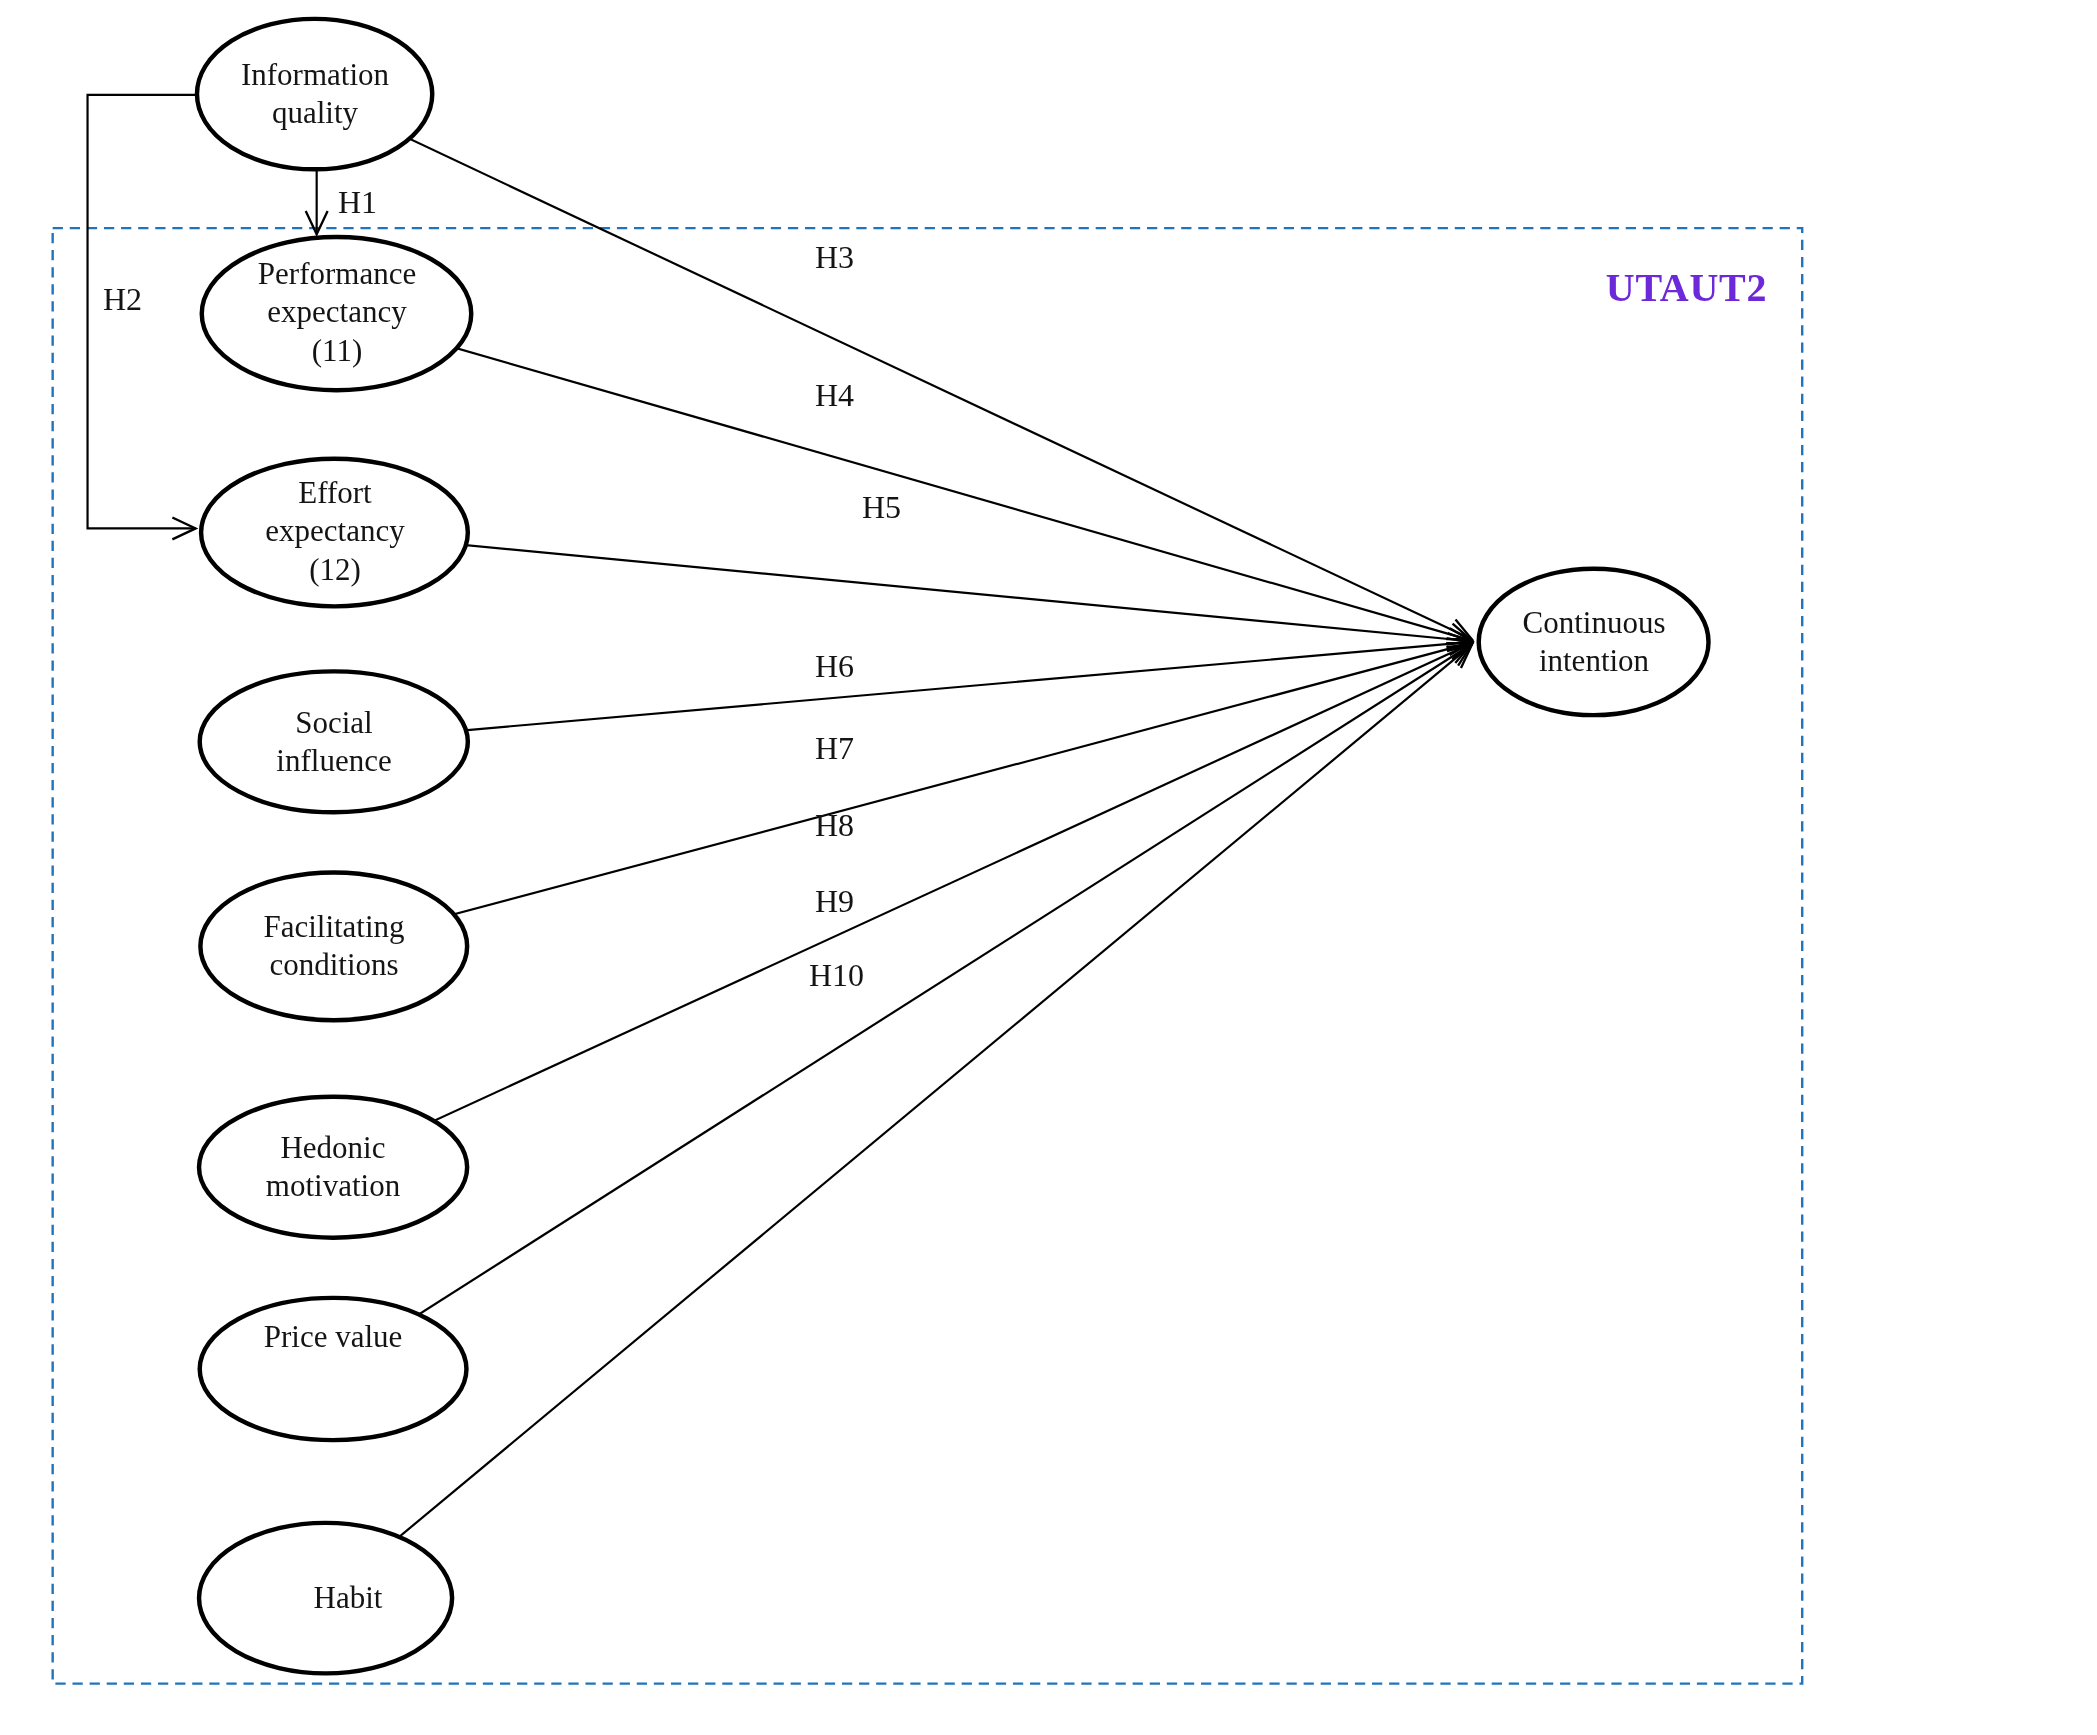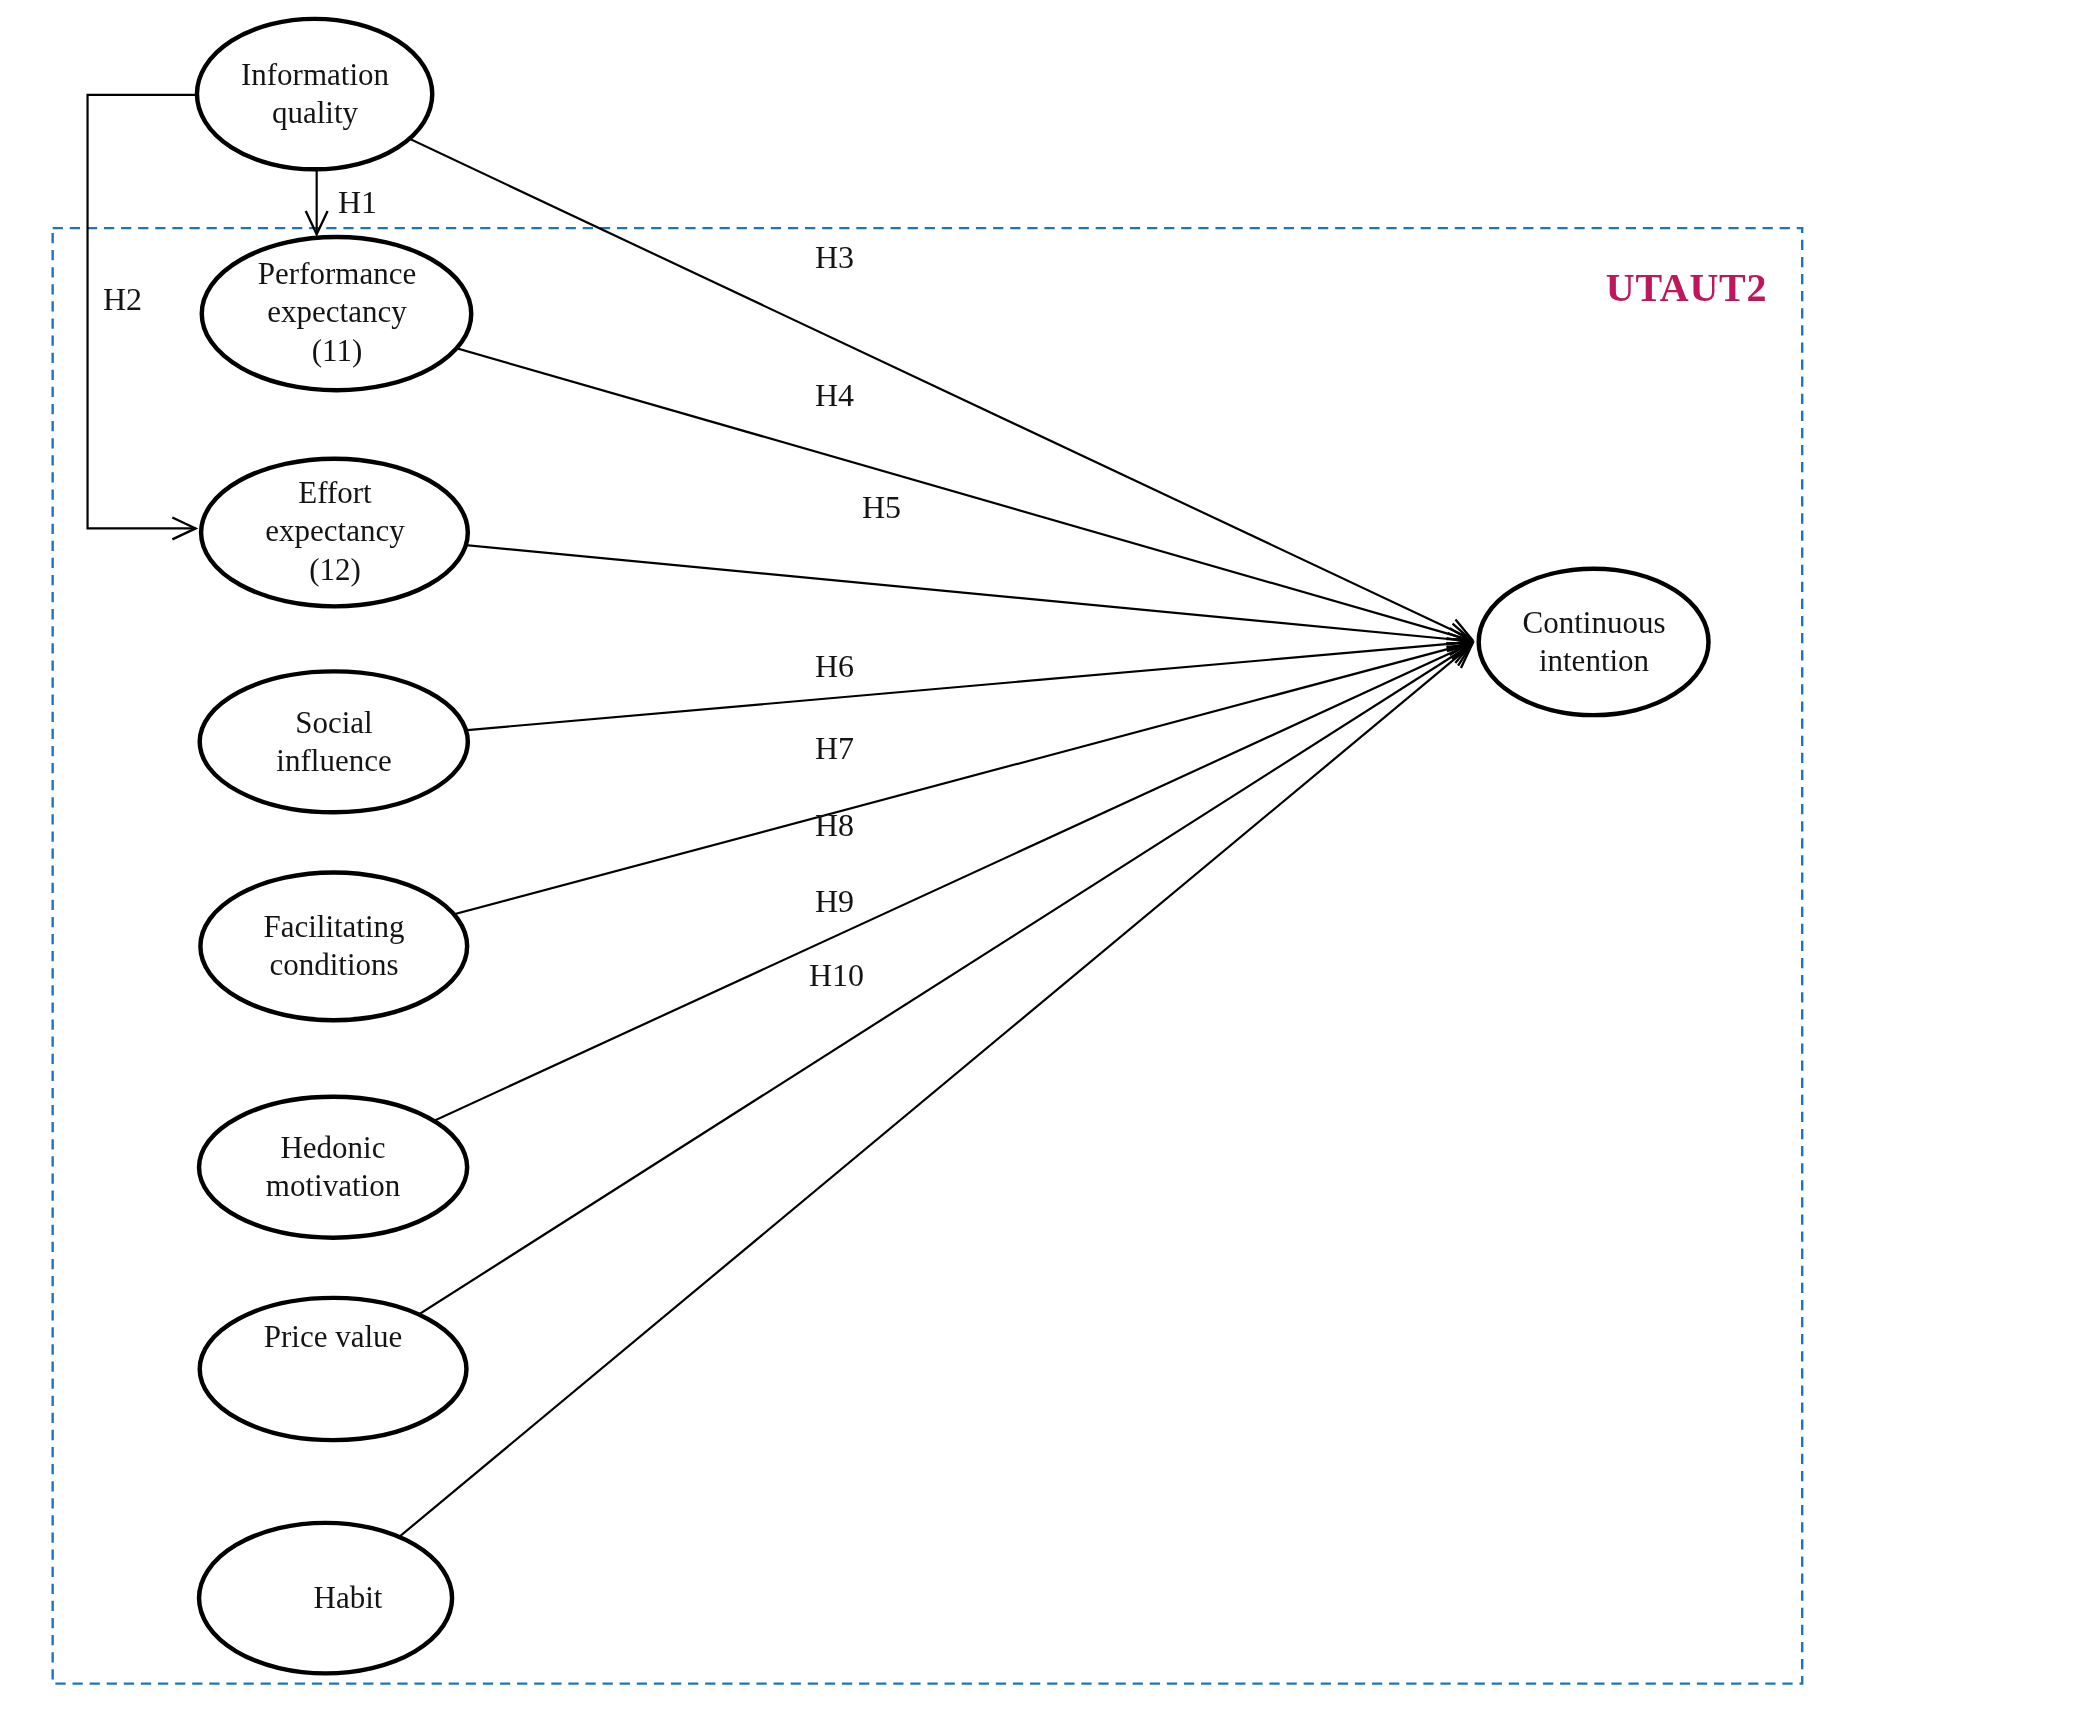--- a/index.html
+++ b/index.html
@@ -30,21 +30,21 @@
     position: absolute;
     font-size: 32px;
     line-height: 1;
     color: #141414;
   }
   .box-label {
     position: absolute;
     font-size: 40px;
     font-weight: bold;
     line-height: 1;
-    color: #be185d;
+    color: #6d28d9;
     letter-spacing: 0.7px;
   }
   .page-number {
     position: absolute;
     font-size: 41px;
     line-height: 1;
     font-family: "Liberation Sans", "DejaVu Sans", sans-serif;
   }
 </style>
 </head>

